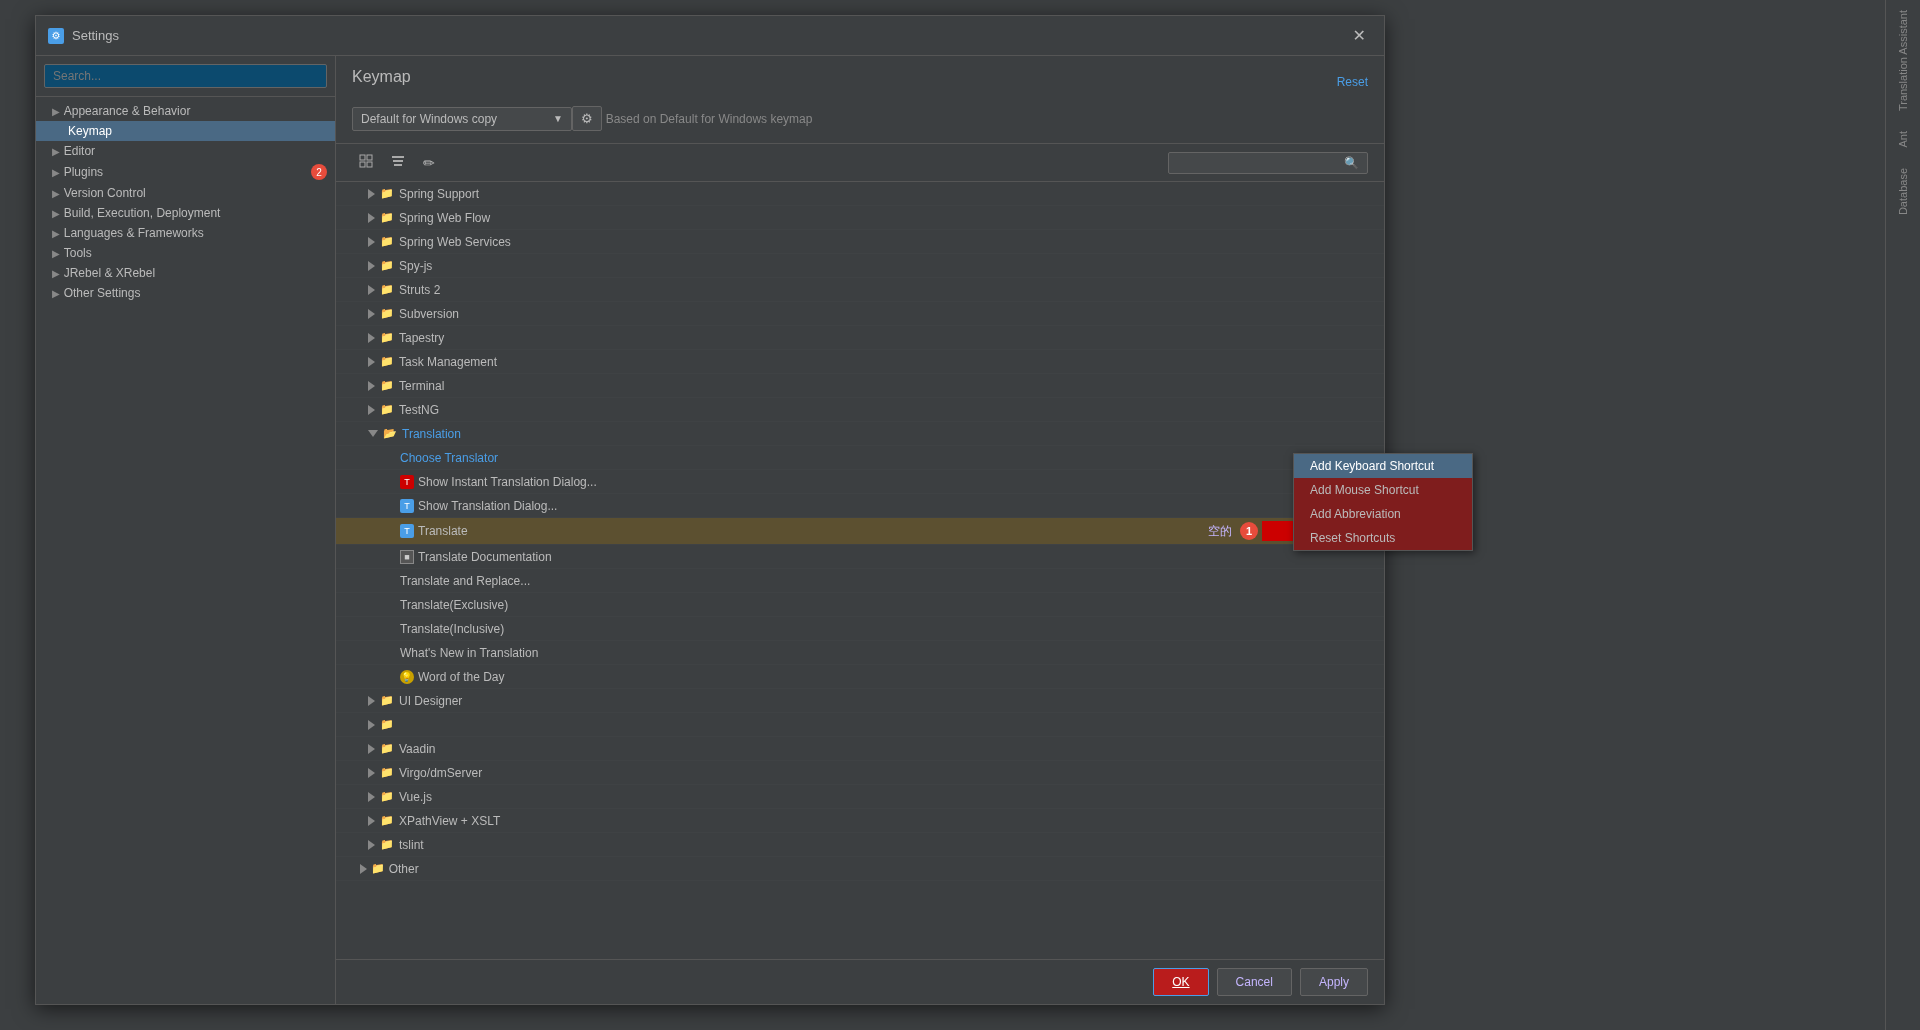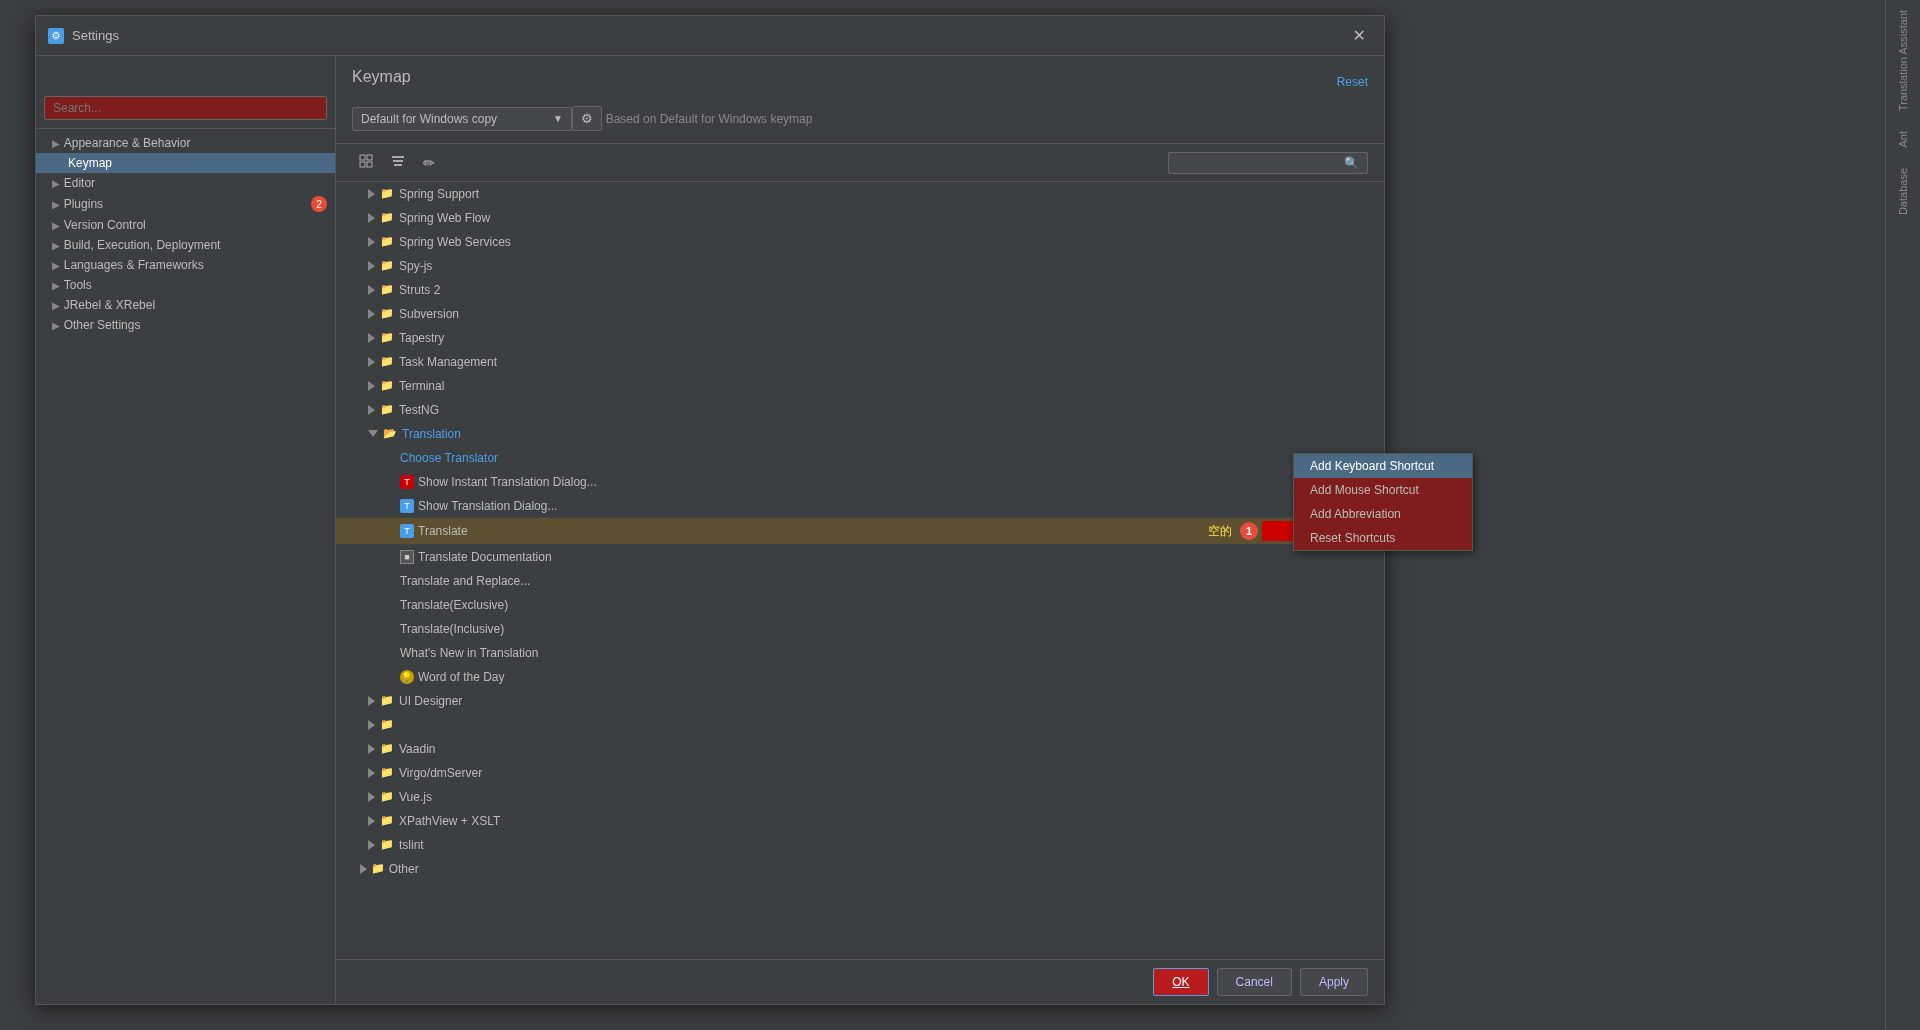--- a/index.html
+++ b/index.html
@@ -87,28 +87,27 @@
       flex-shrink: 0;
     }
 
     .sidebar-search {
       padding: 8px;
       border-bottom: 1px solid #555555;
     }
 
     .sidebar-search input {
       width: 100%;
-      background: #7f1d1d;
+      background: #0c4a6e;
       border: 1px solid #646464;
       color: #bbbbbb;
       padding: 4px 8px;
       font-size: 12px;
       outline: none;
       border-radius: 2px;
-      margin-top: 32px;
     }
 
     .sidebar-tree {
       flex: 1;
       overflow-y: auto;
       padding: 4px 0;
     }
 
     .tree-item {
       display: flex;
@@ -278,21 +277,21 @@
       border: none;
       color: white;
       padding: 1px 8px;
       font-size: 11px;
       min-width: 80px;
       height: 20px;
     }
 
     .cn-text {
       font-size: 12px;
-      color: #fde047;
+      color: #c4b5fd;
       margin-right: 8px;
     }
 
     
     .context-menu {
       position: absolute;
       top: 453px;
       left: 1293px;
       background: #7f1d1d;
       border: 1px solid #555555;

